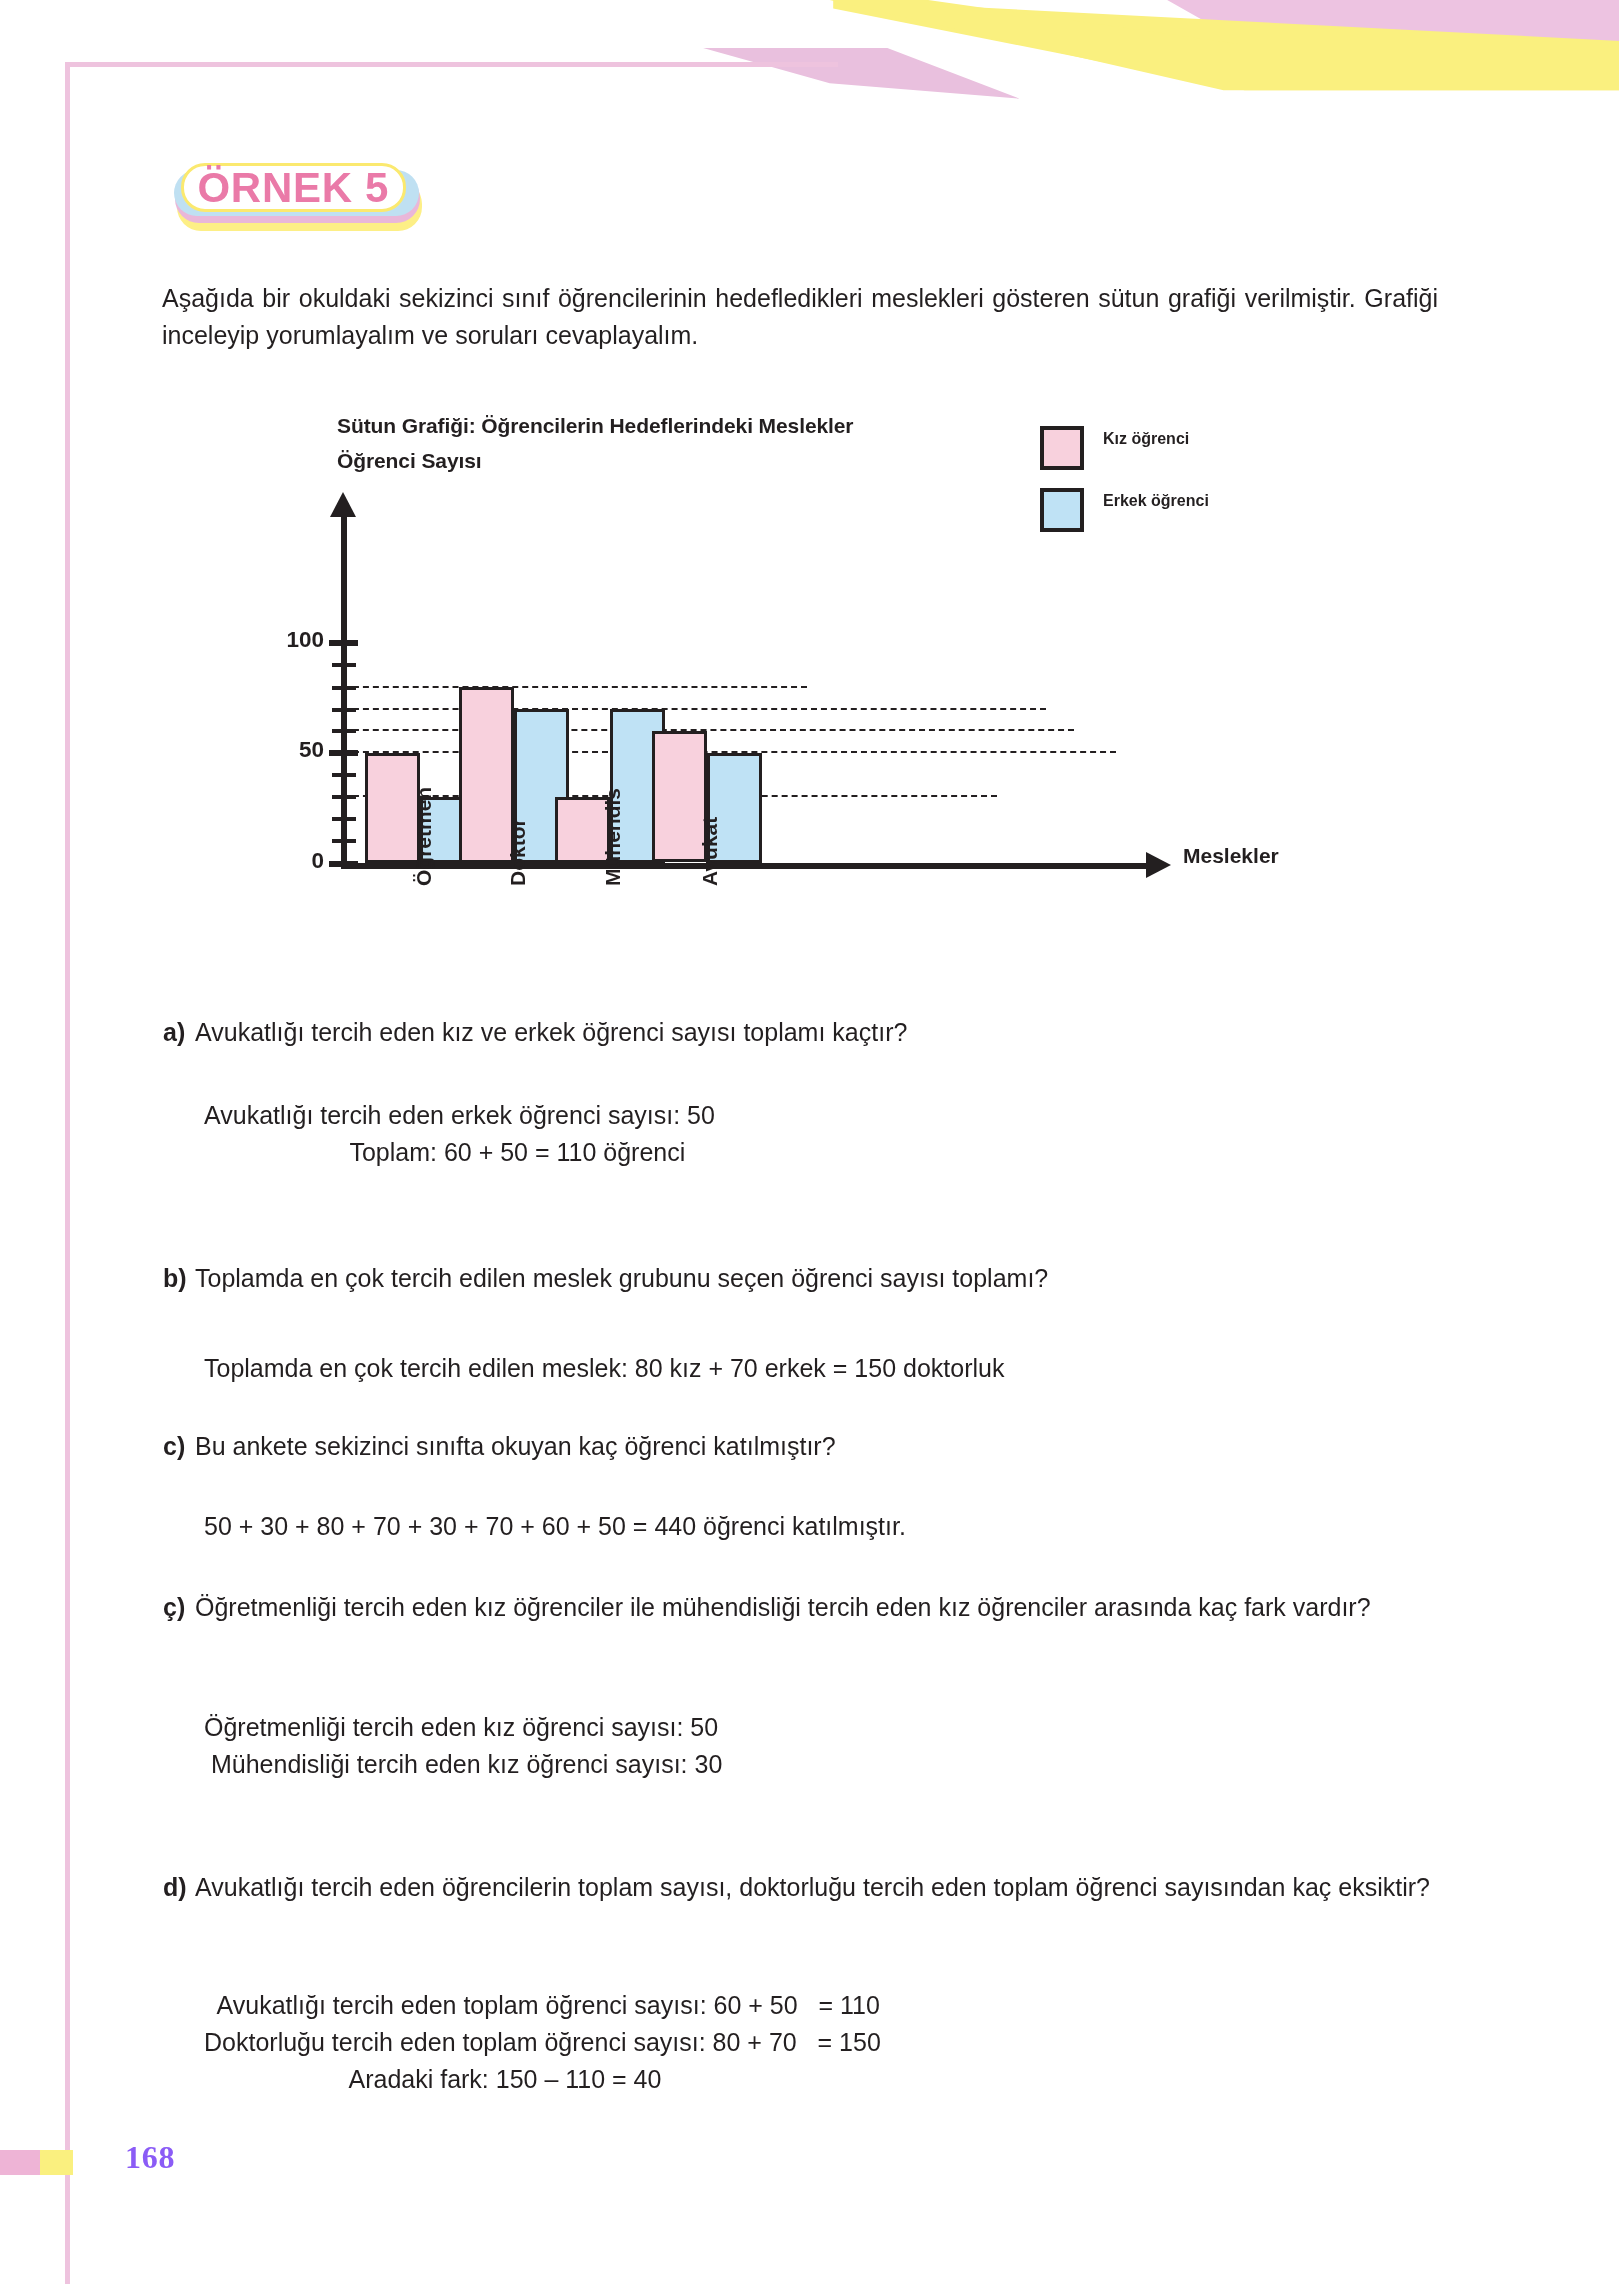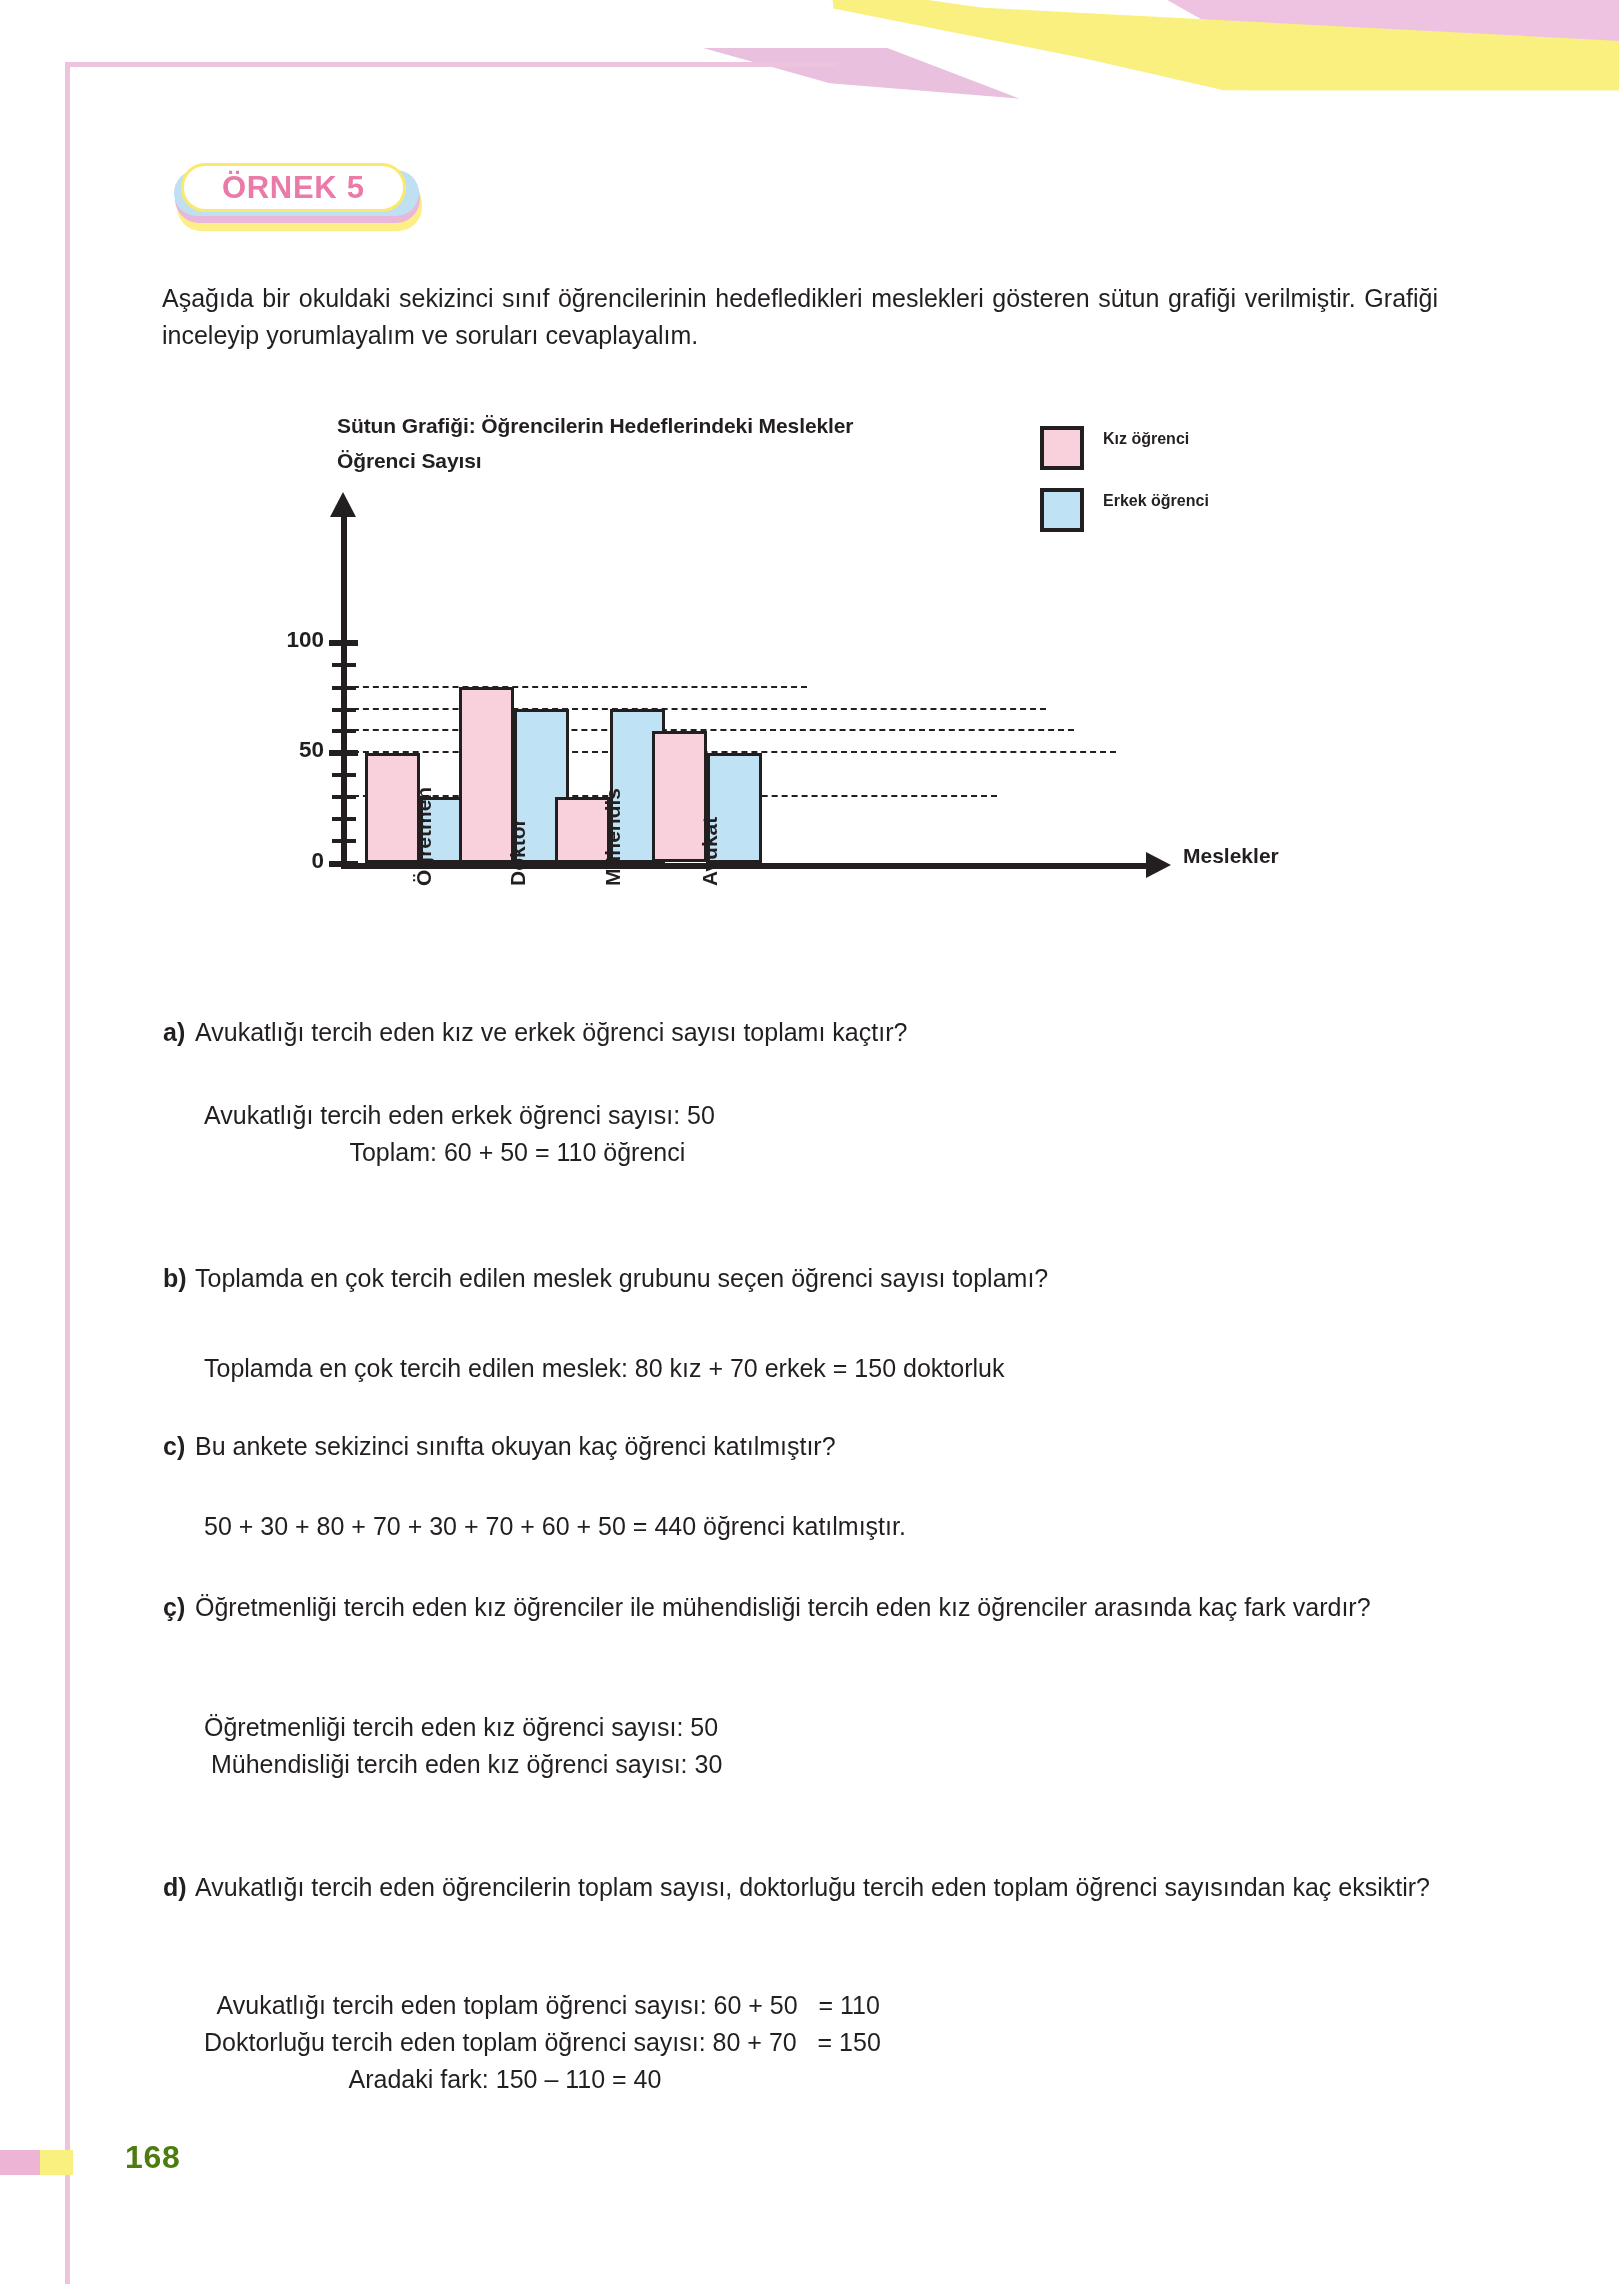--- a/index.html
+++ b/index.html
@@ -21,40 +21,40 @@
   #deco-left-rule-top{
     position:absolute;left:65px;top:62px;height:4.9px;width:773px;
     background:#eec3de;
   }
 
   
   #footer-band-pink{position:absolute;left:0;top:2150px;width:40px;height:25px;background:#eeb4d6;}
   #footer-band-yellow{position:absolute;left:40px;top:2150px;width:33px;height:25px;background:#faf07f;}
   #page-number{
     position:absolute;left:125px;top:2139px;
-    font-size:32px;font-weight:bold;color:#4d7c0f;
-    font-family:Liberation Sans, sans-serif;
+    font-size:32px;font-weight:bold;color:#8b5cf6;
+    font-family:Liberation Serif, serif;
     letter-spacing:0.7px;
   }
 
   
   #ornek-badge-wrap{position:absolute;left:171px;top:163px;width:260px;height:79px;}
   .badge-layer{position:absolute;border-radius:24px;}
   .badge-yellow-back{left:5.6px;top:17px;width:245px;height:51px;background:#fdef86;}
   .badge-pink-back {left:4.2px;top:11.2px;width:245px;height:49px;background:#e9b7d9;}
   .badge-blue-back {left:2.8px;top:7px;width:245px;height:46px;background:#bfe0f2;}
   .badge-front{
     left:9.8px;top:0px;width:225px;height:49px;
     background:#ffffff;border:3.5px solid #fbe96f;border-radius:24px;
     box-sizing:border-box;
   }
   #ornek-label{
     position:absolute;left:9.8px;top:0px;width:225px;height:49px;
     display:flex;align-items:center;justify-content:center;
-    font-size:31px;font-weight:bold;color:#ea7aa8;
+    font-size:42px;font-weight:bold;color:#ea7aa8;
     letter-spacing:0.7px;
   }
 
   
   .intro{
     position:absolute;left:162px;top:280px;width:1276px;
     font-size:25px;line-height:1.47;color:#231f20;
     text-align:justify;
   }
 

